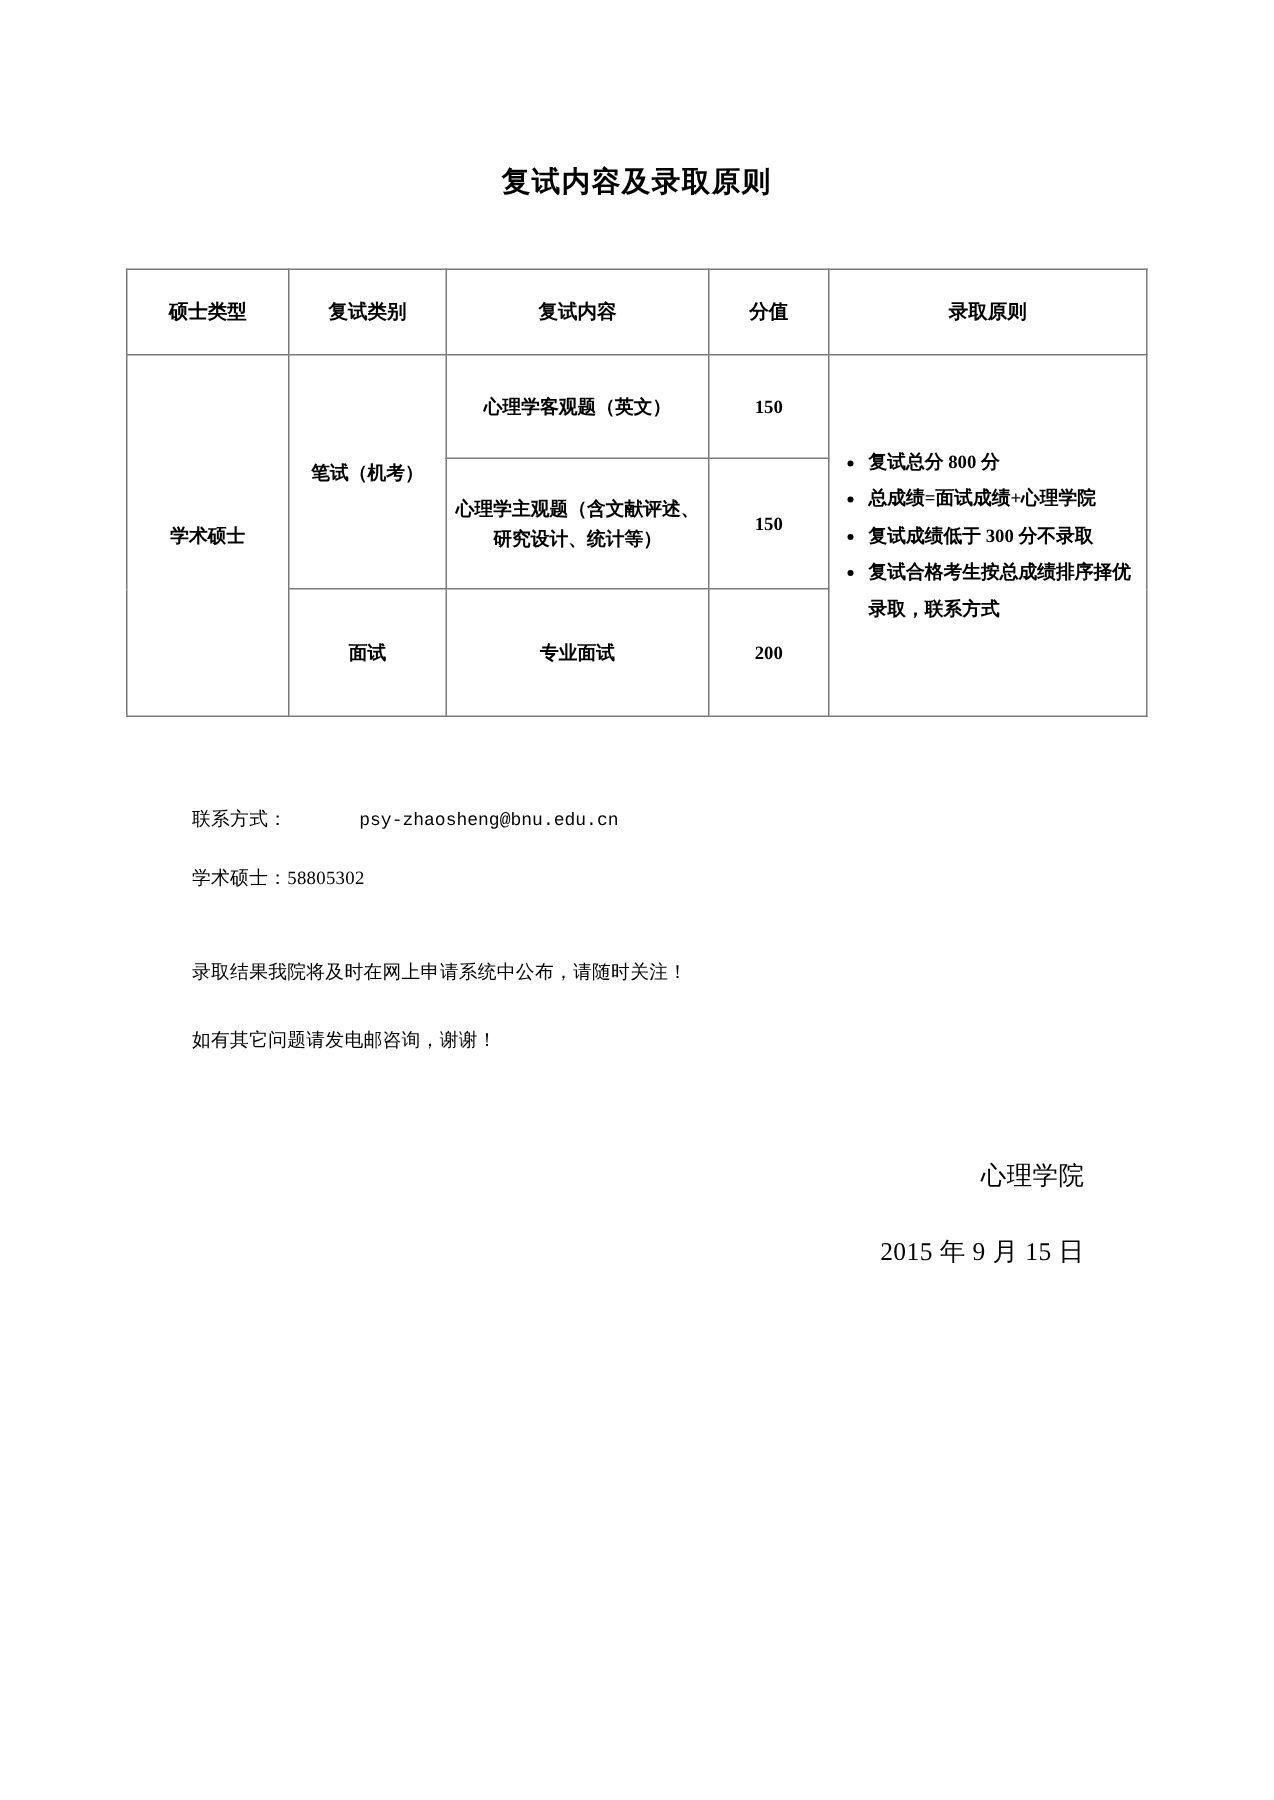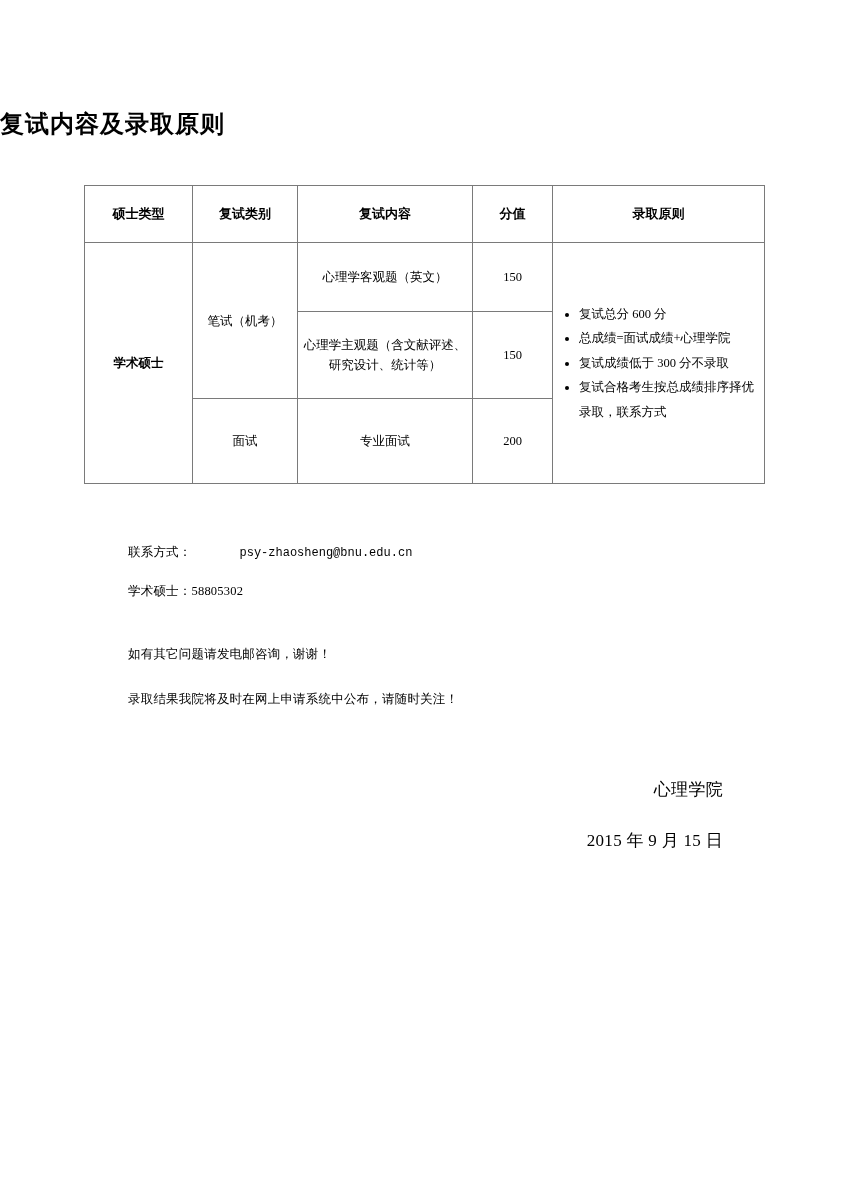--- a/index.html
+++ b/index.html
@@ -16,22 +16,22 @@
     overflow: hidden;
   }
   .page {
     position: relative;
     width: 849px;
     height: 1200px;
     box-sizing: border-box;
   }
 
   .doc-title {
-    text-align: left;
-    font-size: 24px;
+    text-align: center;
+    font-size: 19px;
     font-weight: bold;
     letter-spacing: 1px;
     margin-top: 108px;
     margin-bottom: 0;
     font-family: "Liberation Serif", "DejaVu Serif", serif;
   }
 
   table.main-table {
     border-collapse: collapse;
     margin: 45px auto 0 auto;
@@ -39,20 +39,21 @@
     table-layout: fixed;
   }
   table.main-table td,
   table.main-table th {
     border: 1px solid #7a7a7a;
     padding: 6px 4px;
     font-size: 12.5px;
     text-align: center;
     vertical-align: middle;
     line-height: 1.6;
+    font-weight: bold;
   }
   table.main-table th {
     font-weight: bold;
     height: 44px;
     font-size: 13px;
   }
   .col-type { width: 108px; }
   .col-cat  { width: 105px; }
   .col-cont { width: 175px; }
   .col-score{ width: 80px; }
@@ -145,21 +146,21 @@
       </tr>
     </thead>
     <tbody>
       <tr>
         <td class="type-cell" rowspan="3">学术硕士</td>
         <td class="cat-cell" rowspan="2">笔试（机考）</td>
         <td class="cont-cell" style="height:56px">心理学客观题（英文）</td>
         <td class="score-cell">150</td>
         <td class="rule-cell" rowspan="3">
           <ul class="rules">
-            <li>复试总分 600 分</li>
+            <li>复试总分 800 分</li>
             <li>总成绩=面试成绩+心理学院</li>
             <li>复试成绩低于 300 分不录取</li>
             <li>复试合格考生按总成绩排序择优录取，联系方式</li>
           </ul>
         </td>
       </tr>
       <tr>
         <td class="cont-cell" style="height:74px">心理学主观题（含文献评述、研究设计、统计等）</td>
         <td class="score-cell">150</td>
       </tr>
@@ -174,22 +175,22 @@
   <div class="contact-block">
     <div class="contact-line">
       <span>联系方式：</span><span class="email">psy-zhaosheng@bnu.edu.cn</span>
     </div>
     <div class="contact-line">
       <span>学术硕士：</span><span>58805302</span>
     </div>
   </div>
 
   <div class="notice-block">
+    <div class="notice-line">录取结果我院将及时在网上申请系统中公布，请随时关注！</div>
     <div class="notice-line">如有其它问题请发电邮咨询，谢谢！</div>
-    <div class="notice-line">录取结果我院将及时在网上申请系统中公布，请随时关注！</div>
   </div>
 
   <div class="signature-block">
     <div class="sig-line">心理学院</div>
     <div class="sig-line">2015 年 9 月 15 日</div>
   </div>
 
 </div>
 
 </body></html>

